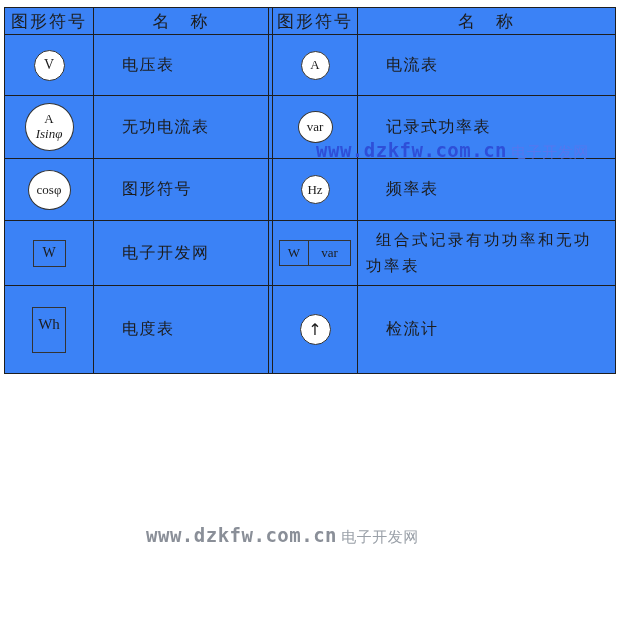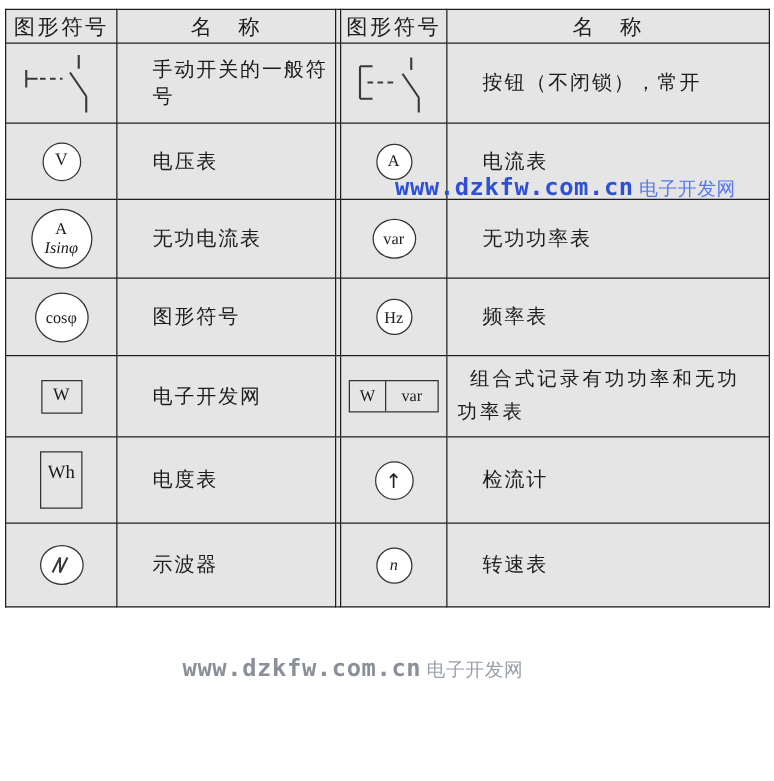--- a/index.html
+++ b/index.html
@@ -7,21 +7,21 @@
   .page {
     position:relative; width:619px; height:625px; background:#ffffff;
     font-family:"Liberation Serif", serif; color:#1c1c1c; overflow:hidden;
   }
   table.symtab {
     position:absolute; left:4px; top:7px;
     border-collapse:collapse; table-layout:fixed; width:611px;
   }
   .symtab td {
     border:1.5px solid #1e1e1e; vertical-align:middle;
-    font-size:16px; letter-spacing:1.5px; background:#e5e5e5;
+    font-size:16px; letter-spacing:1.5px; background:#3b82f6;
   }
   .symtab tr.hdr td { height:27px; text-align:center; font-size:17px; letter-spacing:2px; padding:0; }
   td.sym { text-align:center; padding:0; }
   td.name { padding-left:28px; }
   td.name.tight { padding:4px 12px 4px 8px; text-indent:10px; letter-spacing:2.5px; line-height:1.7; font-size:15.5px; }
   td.gapcol { padding:0; }
   
   .swsvg { display:inline-block; vertical-align:middle; }
   .swsvg path, .swsvg line, .swsvg polyline { stroke:#3a3a3a; stroke-width:1.7; fill:none; }
   .dash { stroke-dasharray:4.5,3.5; }
@@ -76,39 +76,20 @@
 
     <tbody>
         <tr class="hdr">
       <td>图形符号</td>
       <td>名　称</td>
       <td class="gapcol"></td>
       <td>图形符号</td>
       <td>名　称</td>
     </tr>
 
-    <tr style="height:64px">
-      <td class="sym">
-        <svg class="swsvg" width="66" height="52" viewBox="0 0 66 52">
-          <path d="M5,15 V29 M5,22 H14"></path>
-              <path class="dash" d="M16,22 H34"></path>
-          <path d="M47,3 V14 M40,17 L53,36 M53,36 V49"></path>
-        </svg>
-      </td>
-      <td class="name">手动开关的一般符号</td>
-      <td class="gapcol"></td>
-      <td class="sym">
-        <svg class="swsvg" width="66" height="52" viewBox="0 0 66 52">
-          <path d="M6,12 V38 M6,12 H16 M6,38 H16"></path>
-              <path class="dash" d="M12,25 H34"></path>
-          <path d="M47,5 V15 M40,18 L53,37 M53,37 V49"></path>
-        </svg>
-      </td>
-      <td class="name">按钮（不闭锁），常开</td>
-    </tr>
 
 
 
     <tr style="height:61px">
       <td class="sym">
         <span class="circ c30">
               <span>V</span>
             </span>
       </td>
       <td class="name">电压表</td>
@@ -128,21 +109,21 @@
           <span class="ital">Isinφ</span>
         </span>
       </td>
       <td class="name">无功电流表</td>
       <td class="gapcol"></td>
       <td class="sym">
         <span class="circ c34">
               <span>var</span>
             </span>
       </td>
-      <td class="name">无功功率表</td>
+      <td class="name">记录式功率表</td>
     </tr>
 
     <tr style="height:62px">
       <td class="sym">
         <span class="circ c42">
               <span>cosφ</span>
             </span>
       </td>
       <td class="name">图形符号</td>
       <td class="gapcol"></td>
@@ -164,54 +145,37 @@
       <td class="gapcol"></td>
       <td class="sym">
         <span class="wvarbox">
           <span class="cell w">W</span>
           <span class="cell v">var</span>
         </span>
       </td>
       <td class="name tight">组合式记录有功功率和无功功率表</td>
     </tr>
 
-    <tr style="height:69px">
+    <tr style="height:88px">
       <td class="sym">
         <span class="whbox">
           <span class="strip"></span>
           <span class="lbl">Wh</span>
         </span>
       </td>
       <td class="name">电度表</td>
       <td class="gapcol"></td>
       <td class="sym">
         <span class="circ c30">
               <span class="arrowglyph">↑</span>
             </span>
       </td>
       <td class="name">检流计</td>
     </tr>
 
-    <tr style="height:67px">
-      <td class="sym">
-        <span class="circ c34">
-          <svg width="22" height="22" viewBox="0 0 22 22">
-            <path d="M4,17 L10,5 L10,17 L16,5" fill="none" stroke="#3a3a3a" stroke-width="1.6"></path>
-          </svg>
-        </span>
-      </td>
-      <td class="name">示波器</td>
-      <td class="gapcol"></td>
-      <td class="sym">
-        <span class="circ c28">
-              <span class="ital">n</span>
-            </span>
-      </td>
-      <td class="name">转速表</td>
-    </tr>
   </tbody>
     </table>
 
   <div class="wm wm1">
     <span class="url">www.dzkfw.com.cn</span>
     <span class="site">电子开发网</span>
   </div>
   <div class="wm wm2">
     <span class="url">www.dzkfw.com.cn</span>
     <span class="site">电子开发网</span>

